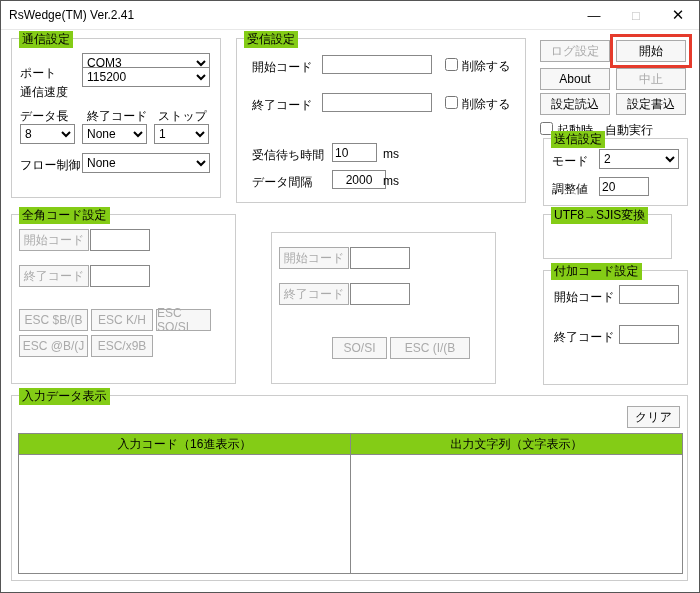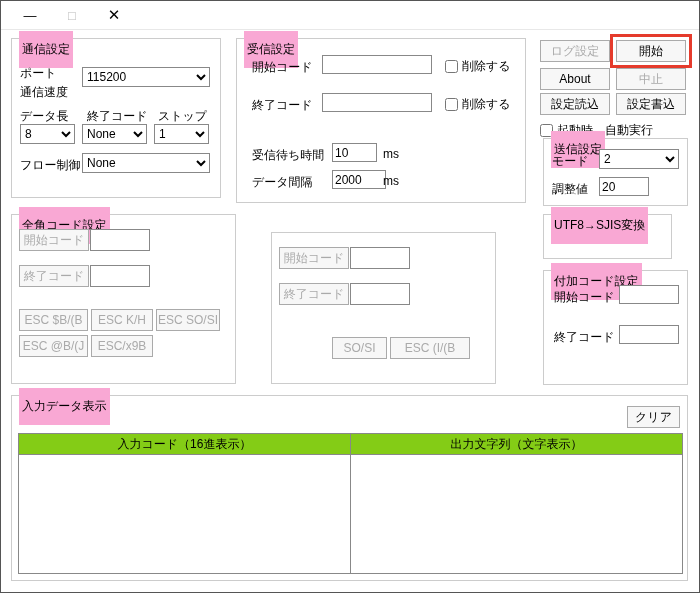--- a/index.html
+++ b/index.html
@@ -5,49 +5,51 @@
 html,body{margin:0;padding:0;font-family:"MS UI Gothic","Meiryo",sans-serif;font-size:12px;color:#000;background:#fff}
 .window{width:700px;height:593px;border:1px solid #555;box-sizing:border-box;background:#fff;position:relative}
 .titlebar{height:28px;display:flex;align-items:center;padding-left:8px;border-bottom:1px solid #e8e8e8}
 .titlebar .title{flex:1}
 .winbtns{display:flex;height:100%}
 .winbtn{width:42px;display:flex;align-items:center;justify-content:center;font-size:13px}
 .winbtn.disabled{color:#bbb}
 .winbtn.close{font-size:15px}
 .client{position:relative;padding:6px 8px;width:100%;box-sizing:border-box}
 .group{border:1px solid #ccc;position:absolute;box-sizing:border-box}
-.group>.legend{position:absolute;top:-8px;left:7px;background:#f9a8d4;padding:10px 3px}
+.group>.legend{position:absolute;top:-8px;left:7px;background:#84cc16;padding:0 3px}
 .lbl{position:absolute}
 .txt{position:absolute;height:19px;border:1px solid #888;background:#fff;box-sizing:border-box;padding:1px 2px;font-size:12px}
 .sel{position:absolute;height:20px;border:1px solid #888;background:#fff;box-sizing:border-box;font-size:12px}
 .btn{position:absolute;height:22px;border:1px solid #aaa;background:#f7f7f7;box-sizing:border-box;display:flex;align-items:center;justify-content:center;font-size:12px}
 .btn.disabled{color:#aaa}
-.chk{position:absolute;display:flex;align-items:center;gap:4px}
+.chk{position:absolute;display:flex;gap:4px}
 .chk input{width:13px;height:13px;margin:0}
 .tbl{position:absolute;border:1px solid #888;box-sizing:border-box;overflow:auto}
 .tblhdr{position:absolute;border:1px solid #888;background:#84cc16;box-sizing:border-box;display:flex;align-items:center;justify-content:center}
 .red{position:absolute;border:3px solid #e53b2c;box-sizing:border-box;pointer-events:none}
 </style>
 </head>
 <body>
 
 <div class="window">
   <div class="titlebar">
+    <span class="title">RsWedge(TM) Ver.2.41</span>
     <div class="winbtns">
       <div class="winbtn">—</div>
       <div class="winbtn disabled">□</div>
       <div class="winbtn close">✕</div>
     </div>
   </div>
 
   <div class="client">
 
     <div class="group" style="left:10px;top:8px;width:210px;height:160px">
       <span class="legend">通信設定</span>
       <span class="lbl" style="left:8px;top:26px">ポート</span>
+      <select class="sel" style="left:70px;top:14px;width:128px"><option>COM3</option></select>
       <span class="lbl" style="left:8px;top:45px">通信速度</span>
       <select class="sel" style="left:70px;top:28px;width:128px"><option>115200</option></select>
       <span class="lbl" style="left:8px;top:69px">データ長</span>
       <span class="lbl" style="left:75px;top:69px">終了コード</span>
       <span class="lbl" style="left:146px;top:69px">ストップ</span>
       <select class="sel" style="left:8px;top:85px;width:55px"><option>8</option></select>
       <select class="sel" style="left:70px;top:85px;width:65px"><option>None</option></select>
       <select class="sel" style="left:142px;top:85px;width:55px"><option>1</option></select>
       <span class="lbl" style="left:8px;top:118px">フロー制御</span>
       <select class="sel" style="left:70px;top:114px;width:128px"><option>None</option></select>
@@ -64,21 +66,21 @@
       <span class="lbl" style="left:15px;top:58px">終了コード</span>
       <input class="txt" style="left: 85px; top: 54px; width: 110px;">
       <label class="chk" style="left:208px;top:57px">
           <input type="checkbox" style="">
           <span>削除する</span>
         </label>
       <span class="lbl" style="left:15px;top:108px">受信待ち時間</span>
       <input class="txt" style="left: 95px; top: 104px; width: 45px;" value="10">
       <span class="lbl" style="left:146px;top:108px">ms</span>
       <span class="lbl" style="left:15px;top:135px">データ間隔</span>
-      <input class="txt" style="left: 95px; top: 131px; width: 54px;" value="2000">
+      <input class="txt" style="left: 95px; top: 131px; width: 54px; text-align: center;" value="2000">
       <span class="lbl" style="left:146px;top:135px">ms</span>
     </div>
 
     <div class="btn disabled" style="left:539px;top:10px;width:70px">ログ設定</div>
     <div class="btn" style="left:615px;top:10px;width:70px">開始</div>
     <div class="btn" style="left:539px;top:38px;width:70px">About</div>
     <div class="btn disabled" style="left:615px;top:38px;width:70px">中止</div>
     <div class="btn" style="left:539px;top:63px;width:70px">設定読込</div>
     <div class="btn" style="left:615px;top:63px;width:70px">設定書込</div>
     <div class="red" style="left:609px;top:4px;width:82px;height:34px"></div>
@@ -101,21 +103,21 @@
     </div>
 
     <div class="group" style="left:10px;top:184px;width:225px;height:170px">
       <span class="legend">全角コード設定</span>
       <div class="btn disabled" style="left:7px;top:14px;width:70px">開始コード</div>
       <input class="txt" style="left: 78px; top: 14px; width: 60px; height: 22px;">
       <div class="btn disabled" style="left:7px;top:50px;width:70px">終了コード</div>
       <input class="txt" style="left: 78px; top: 50px; width: 60px; height: 22px;">
       <div class="btn disabled" style="left:7px;top:94px;width:69px">ESC $B/(B</div>
       <div class="btn disabled" style="left:79px;top:94px;width:62px">ESC K/H</div>
-      <div class="btn disabled" style="left:144px;top:94px;width:64px">ESC SO/SI</div>
+      <div class="btn disabled" style="left:144px;top:94px;width:55px">ESC SO/SI</div>
       <div class="btn disabled" style="left:7px;top:120px;width:69px">ESC @B/(J</div>
       <div class="btn disabled" style="left:79px;top:120px;width:62px">ESC/x9B</div>
     </div>
 
     <div class="group" style="left:270px;top:202px;width:225px;height:152px">
       <div class="btn disabled" style="left:7px;top:14px;width:70px">開始コード</div>
       <input class="txt" style="left: 78px; top: 14px; width: 60px; height: 22px;">
       <div class="btn disabled" style="left:7px;top:50px;width:70px">終了コード</div>
       <input class="txt" style="left: 78px; top: 50px; width: 60px; height: 22px;">
       <div class="btn disabled" style="left:60px;top:104px;width:55px">SO/SI</div>

